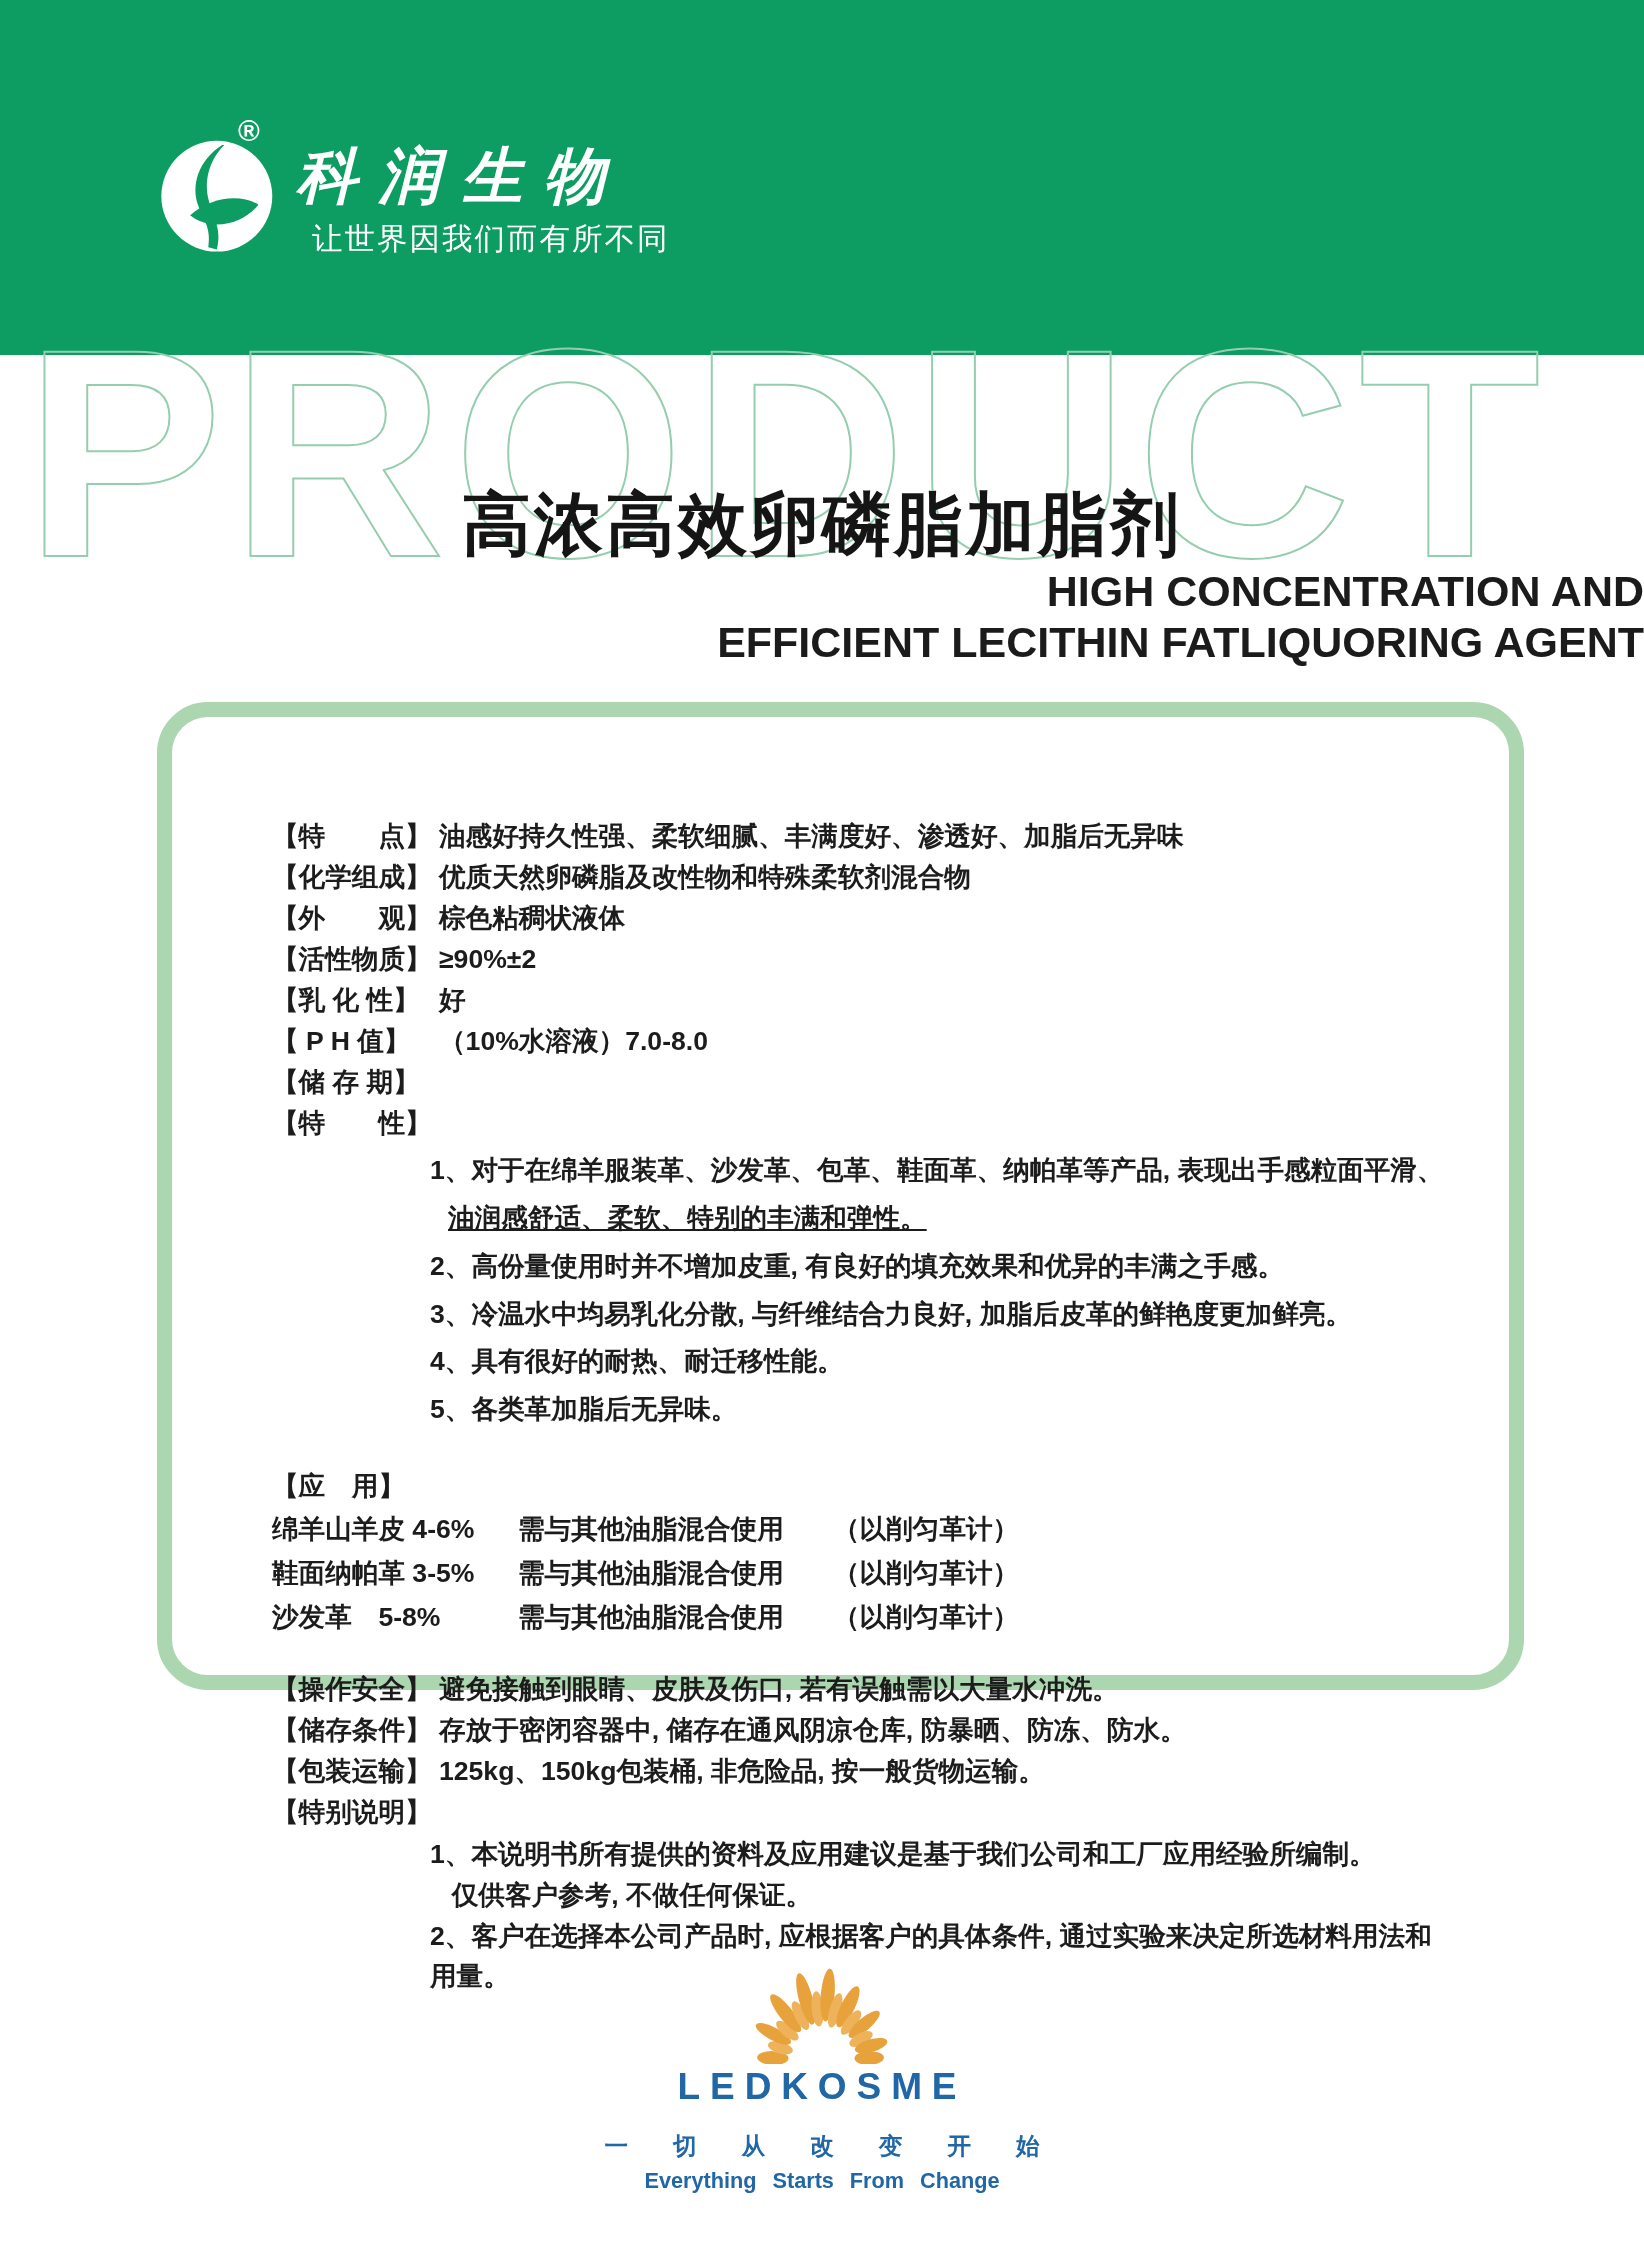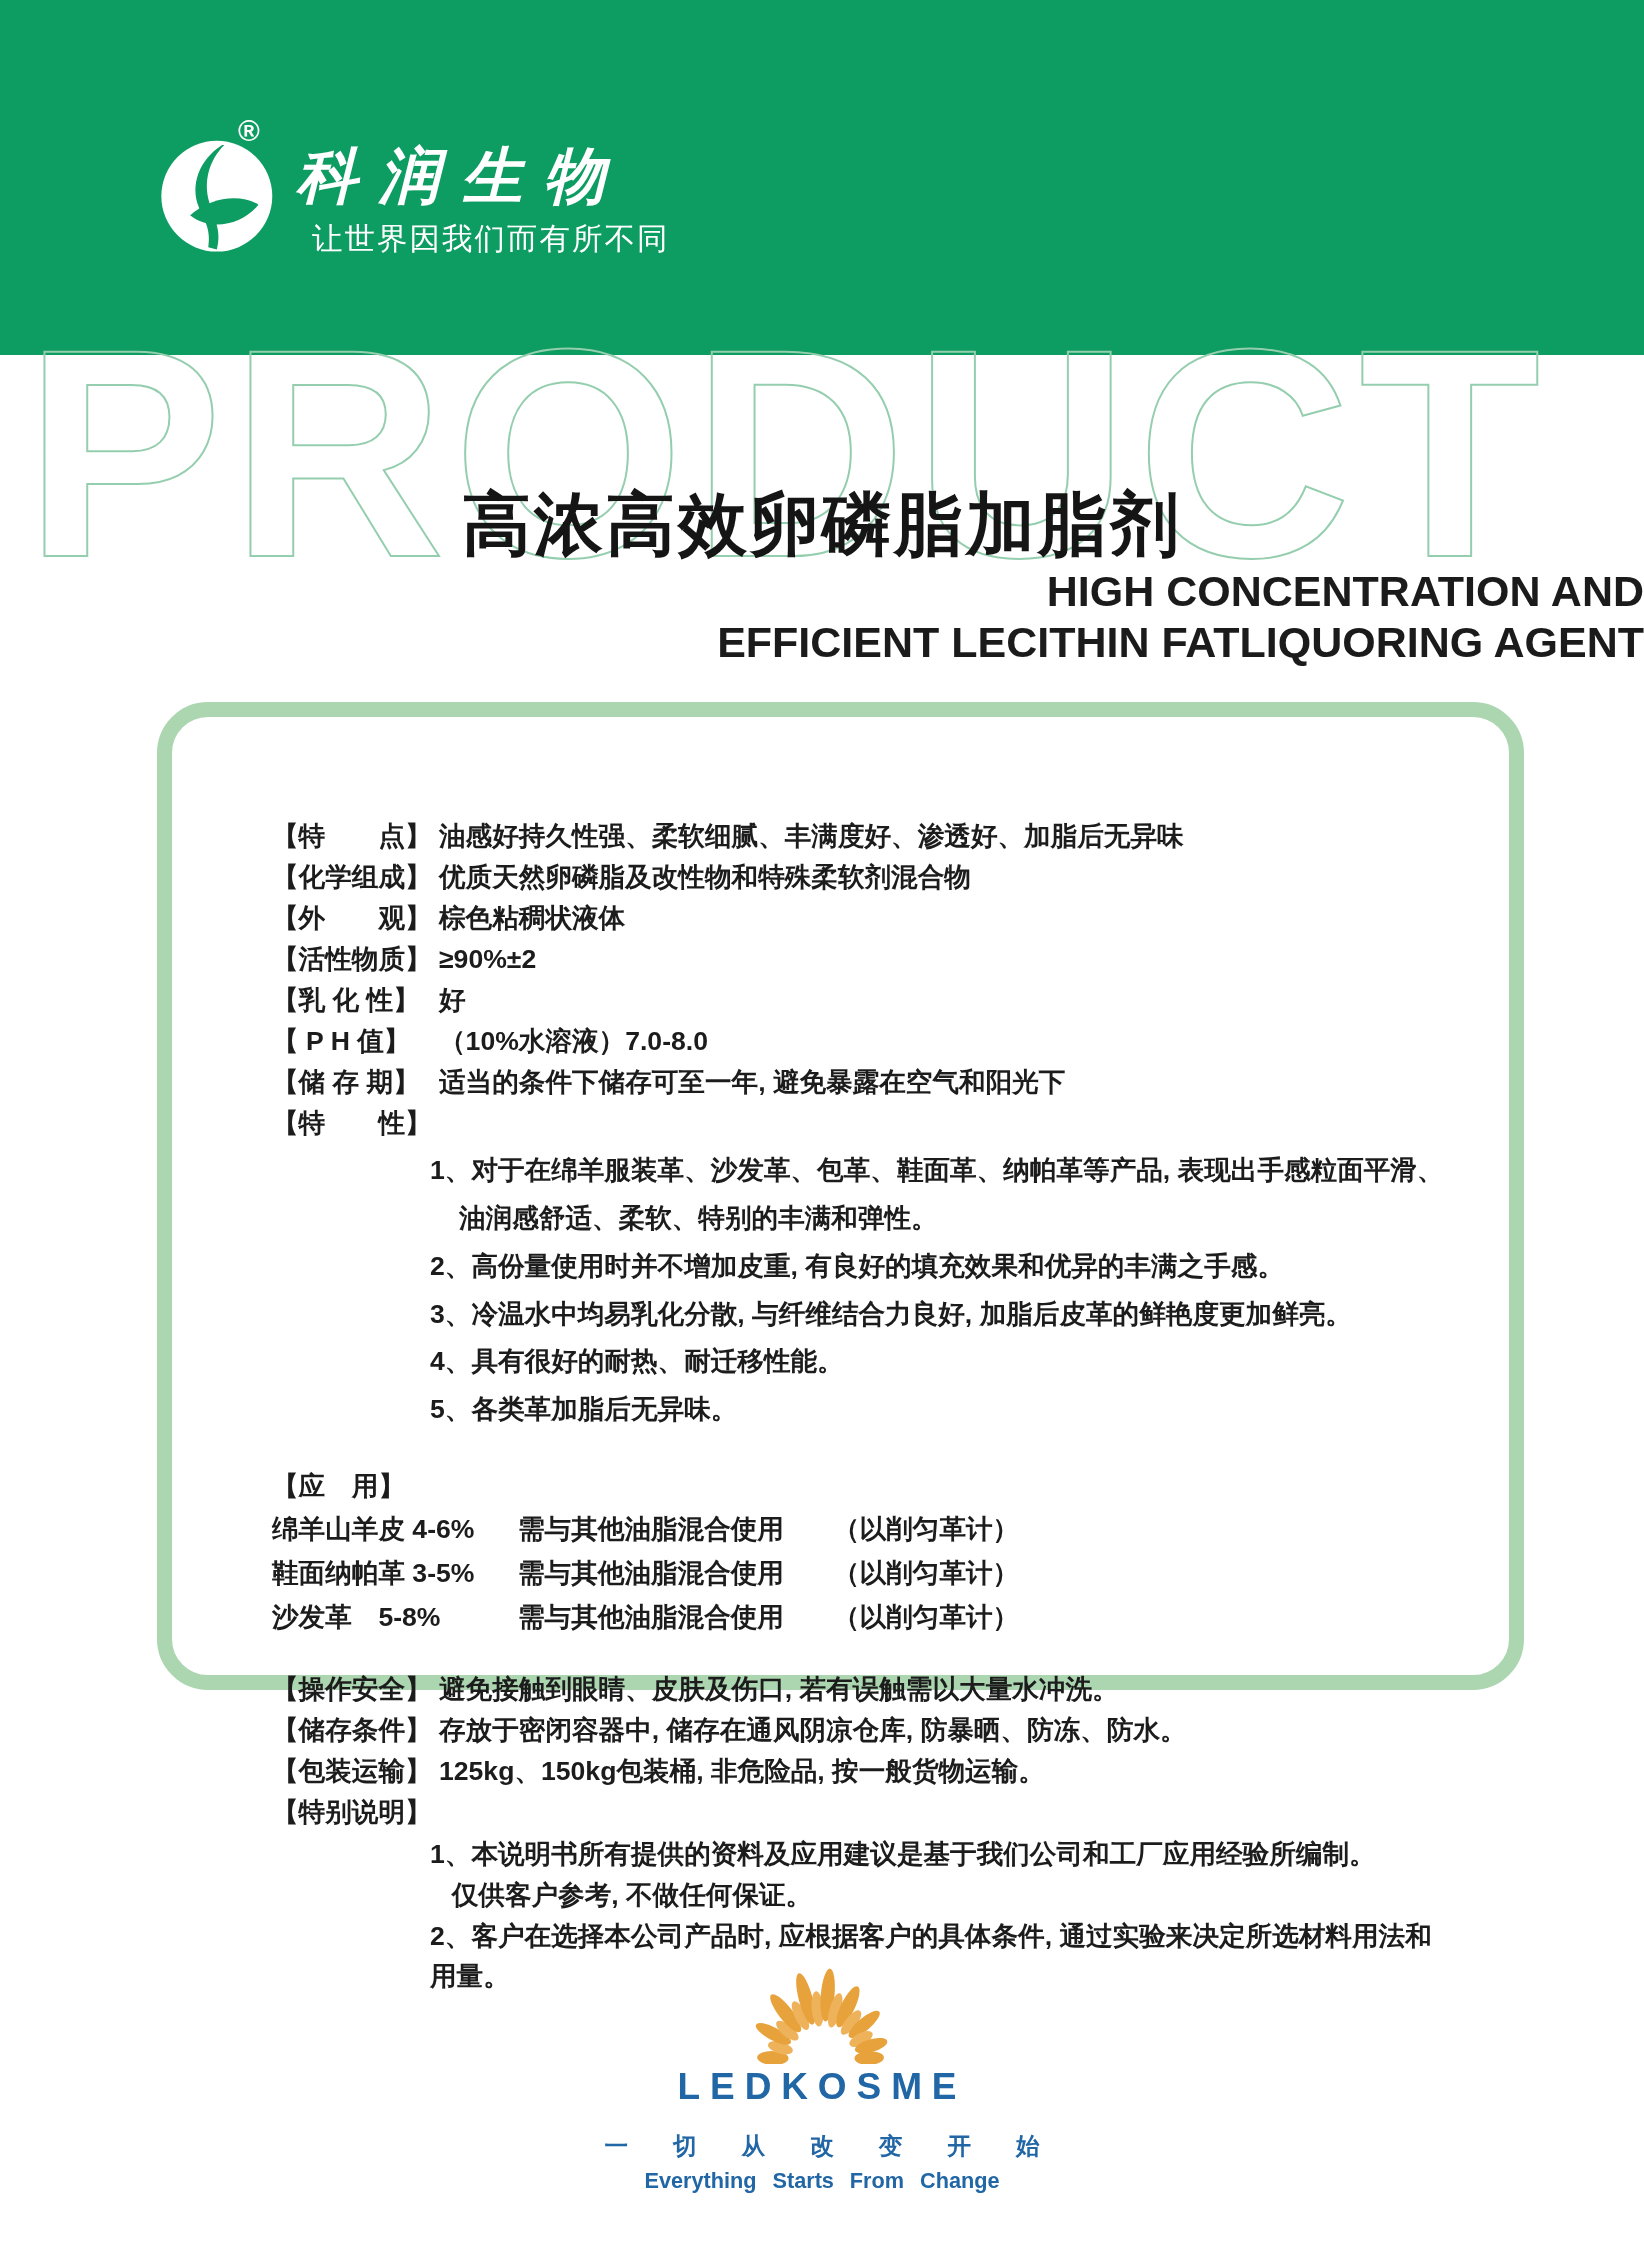--- a/index.html
+++ b/index.html
@@ -28,21 +28,21 @@
 
   
   .spec-box{position:absolute;left:157px;top:702px;width:1367px;height:988px;
             border:15.8px solid #acd6b0;border-radius:51px;box-sizing:border-box;
             padding:99px 59px 0 100px;}
   .row{display:flex;align-items:flex-start;font-weight:bold;font-size:26.6px;line-height:41px;}
   .row .lab{width:167px;flex:none;white-space:pre;}
   .row .val{flex:1;white-space:pre-wrap;}
   .feat-items{margin-left:158px;font-weight:bold;font-size:26.6px;}
   .feat-items .fi{line-height:44px;margin-top:3.9px;}
-  .feat-items .fi.cont{margin-left:29px;}
+  .feat-items .fi.cont{margin-left:18px;text-decoration:underline;}
   .app-rows{flex:1;}
   .app-row{display:flex;font-weight:bold;font-size:26.6px;line-height:44px;}
   .app-row .a-name{width:246px;flex:none;}
   .app-row .a-req{width:315px;flex:none;}
   .app-row .a-note{flex:none;}
   .notes{margin-left:158px;font-weight:bold;font-size:26.6px;}
   .notes .nt{line-height:40px;margin-top:1px;}
   .notes .nt.cont{margin-left:21.7px;}
 
   
@@ -100,21 +100,20 @@
     <div class="row">
       <div class="lab">【乳 化 性】</div>
       <div class="val">好</div>
     </div>
     <div class="row">
       <div class="lab">【 P H 值】</div>
       <div class="val">（10%水溶液）7.0-8.0</div>
     </div>
     <div class="row">
       <div class="lab">【储 存 期】</div>
-      <div class="val">适当的条件下储存可至一年, 避免暴露在空气和阳光下</div>
     </div>
 
     <div class="row" style="margin-top:0;">
       <div class="lab">【特　　性】</div>
     </div>
     <div class="feat-items">
       <div class="fi">1、对于在绵羊服装革、沙发革、包革、鞋面革、纳帕革等产品, 表现出手感粒面平滑、</div>
       <div class="fi cont">油润感舒适、柔软、特别的丰满和弹性。</div>
       <div class="fi">2、高份量使用时并不增加皮重, 有良好的填充效果和优异的丰满之手感。</div>
       <div class="fi">3、冷温水中均易乳化分散, 与纤维结合力良好, 加脂后皮革的鲜艳度更加鲜亮。</div>

